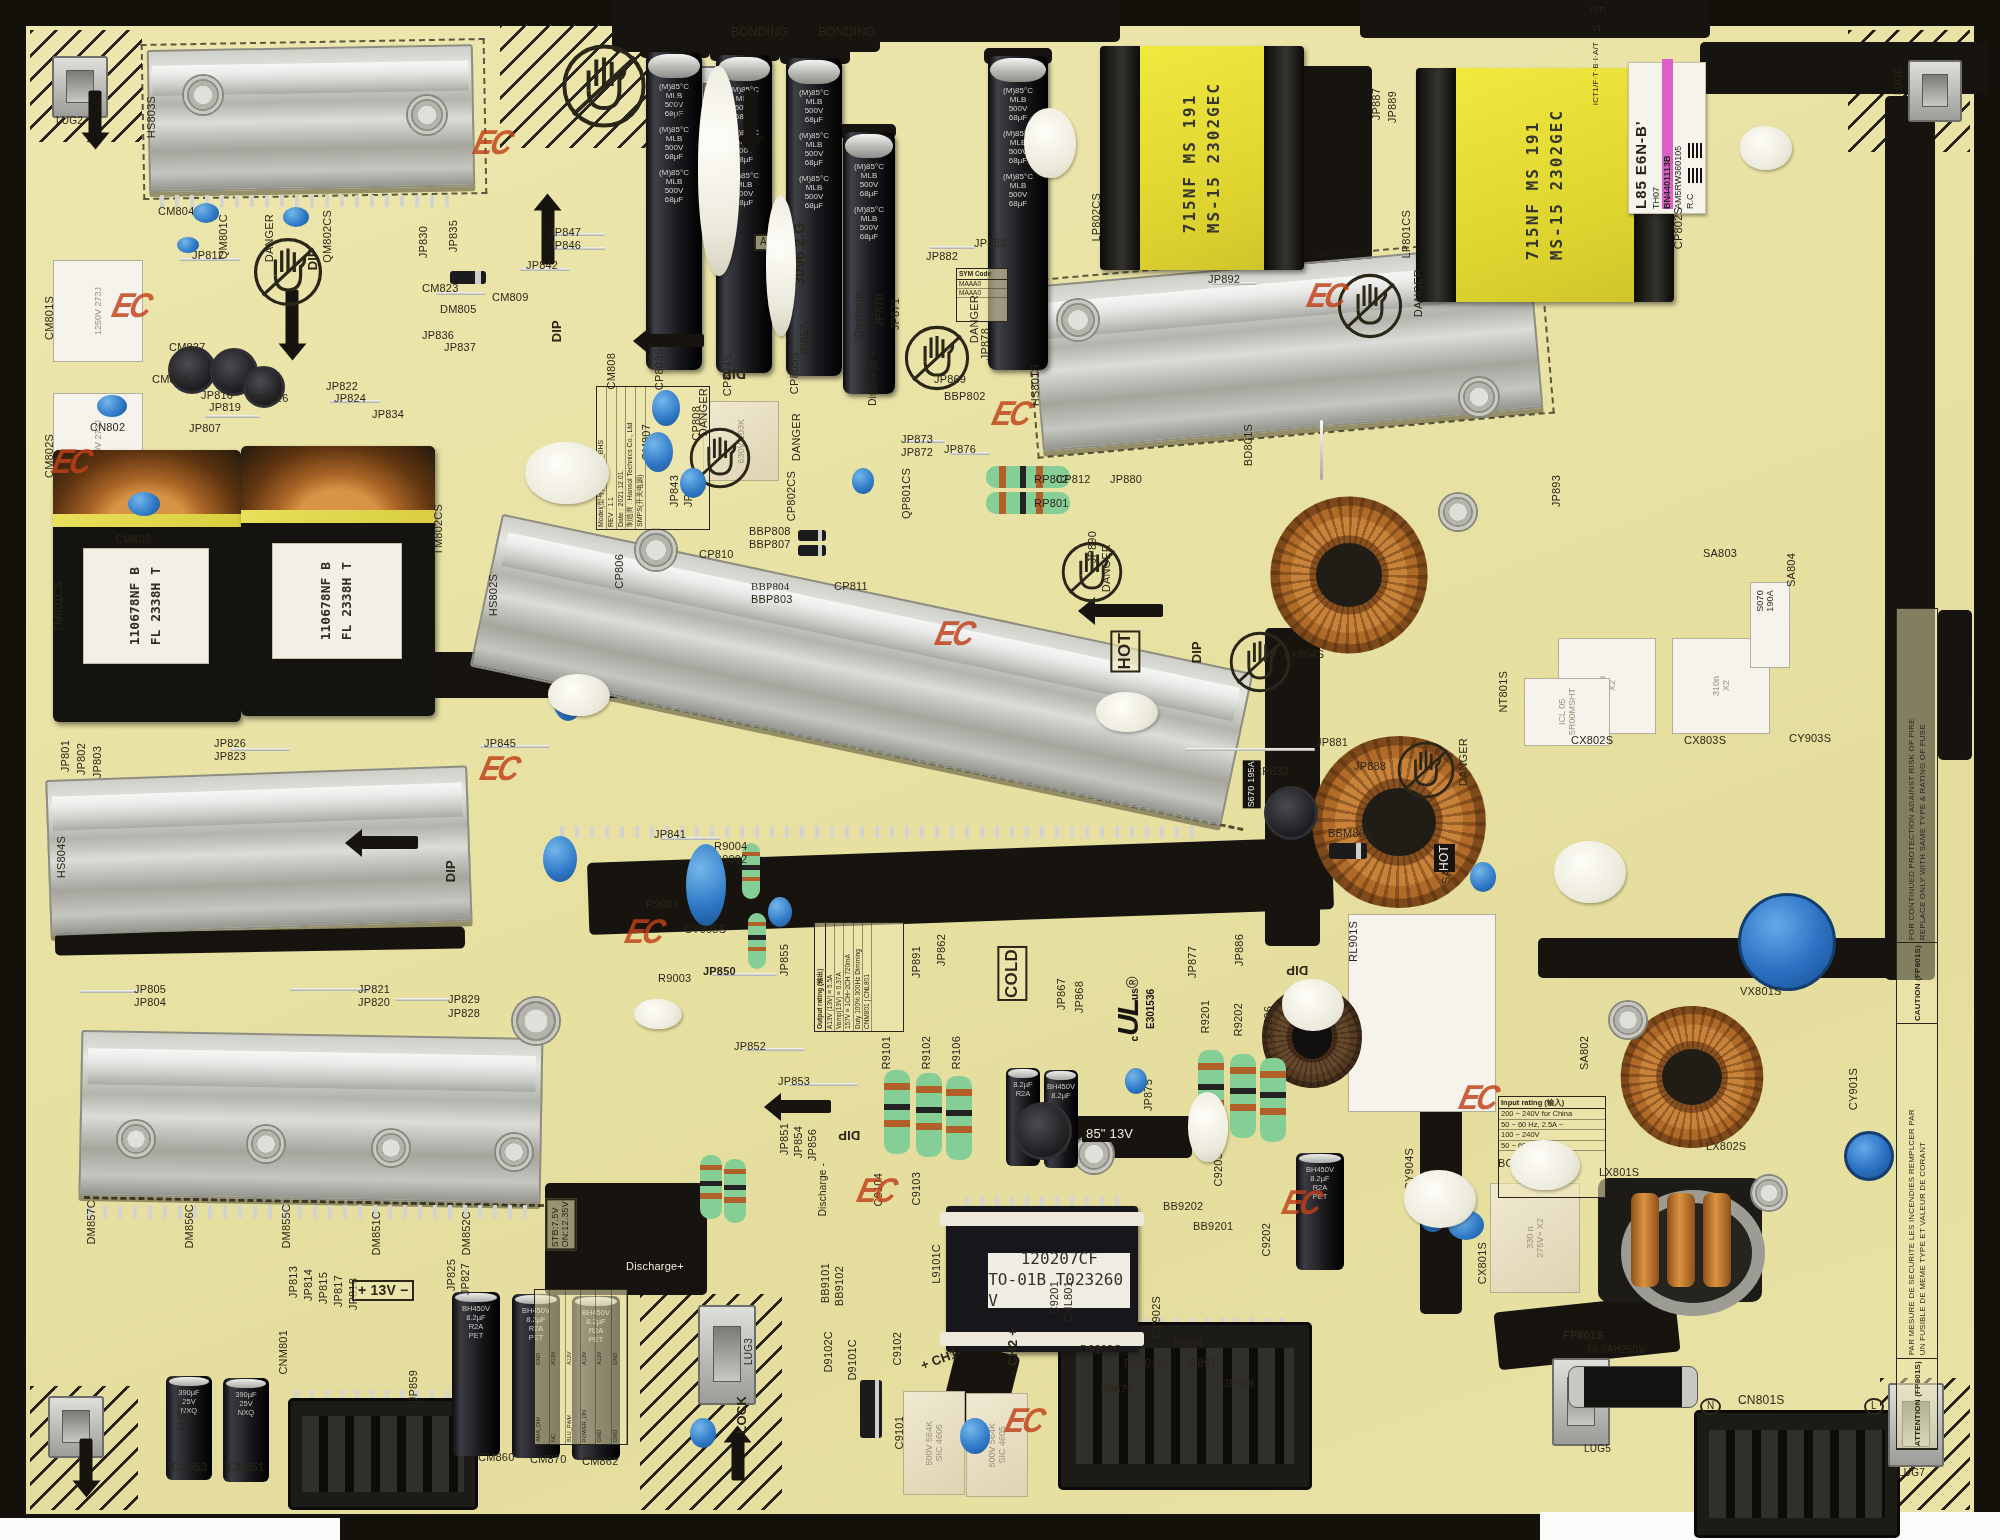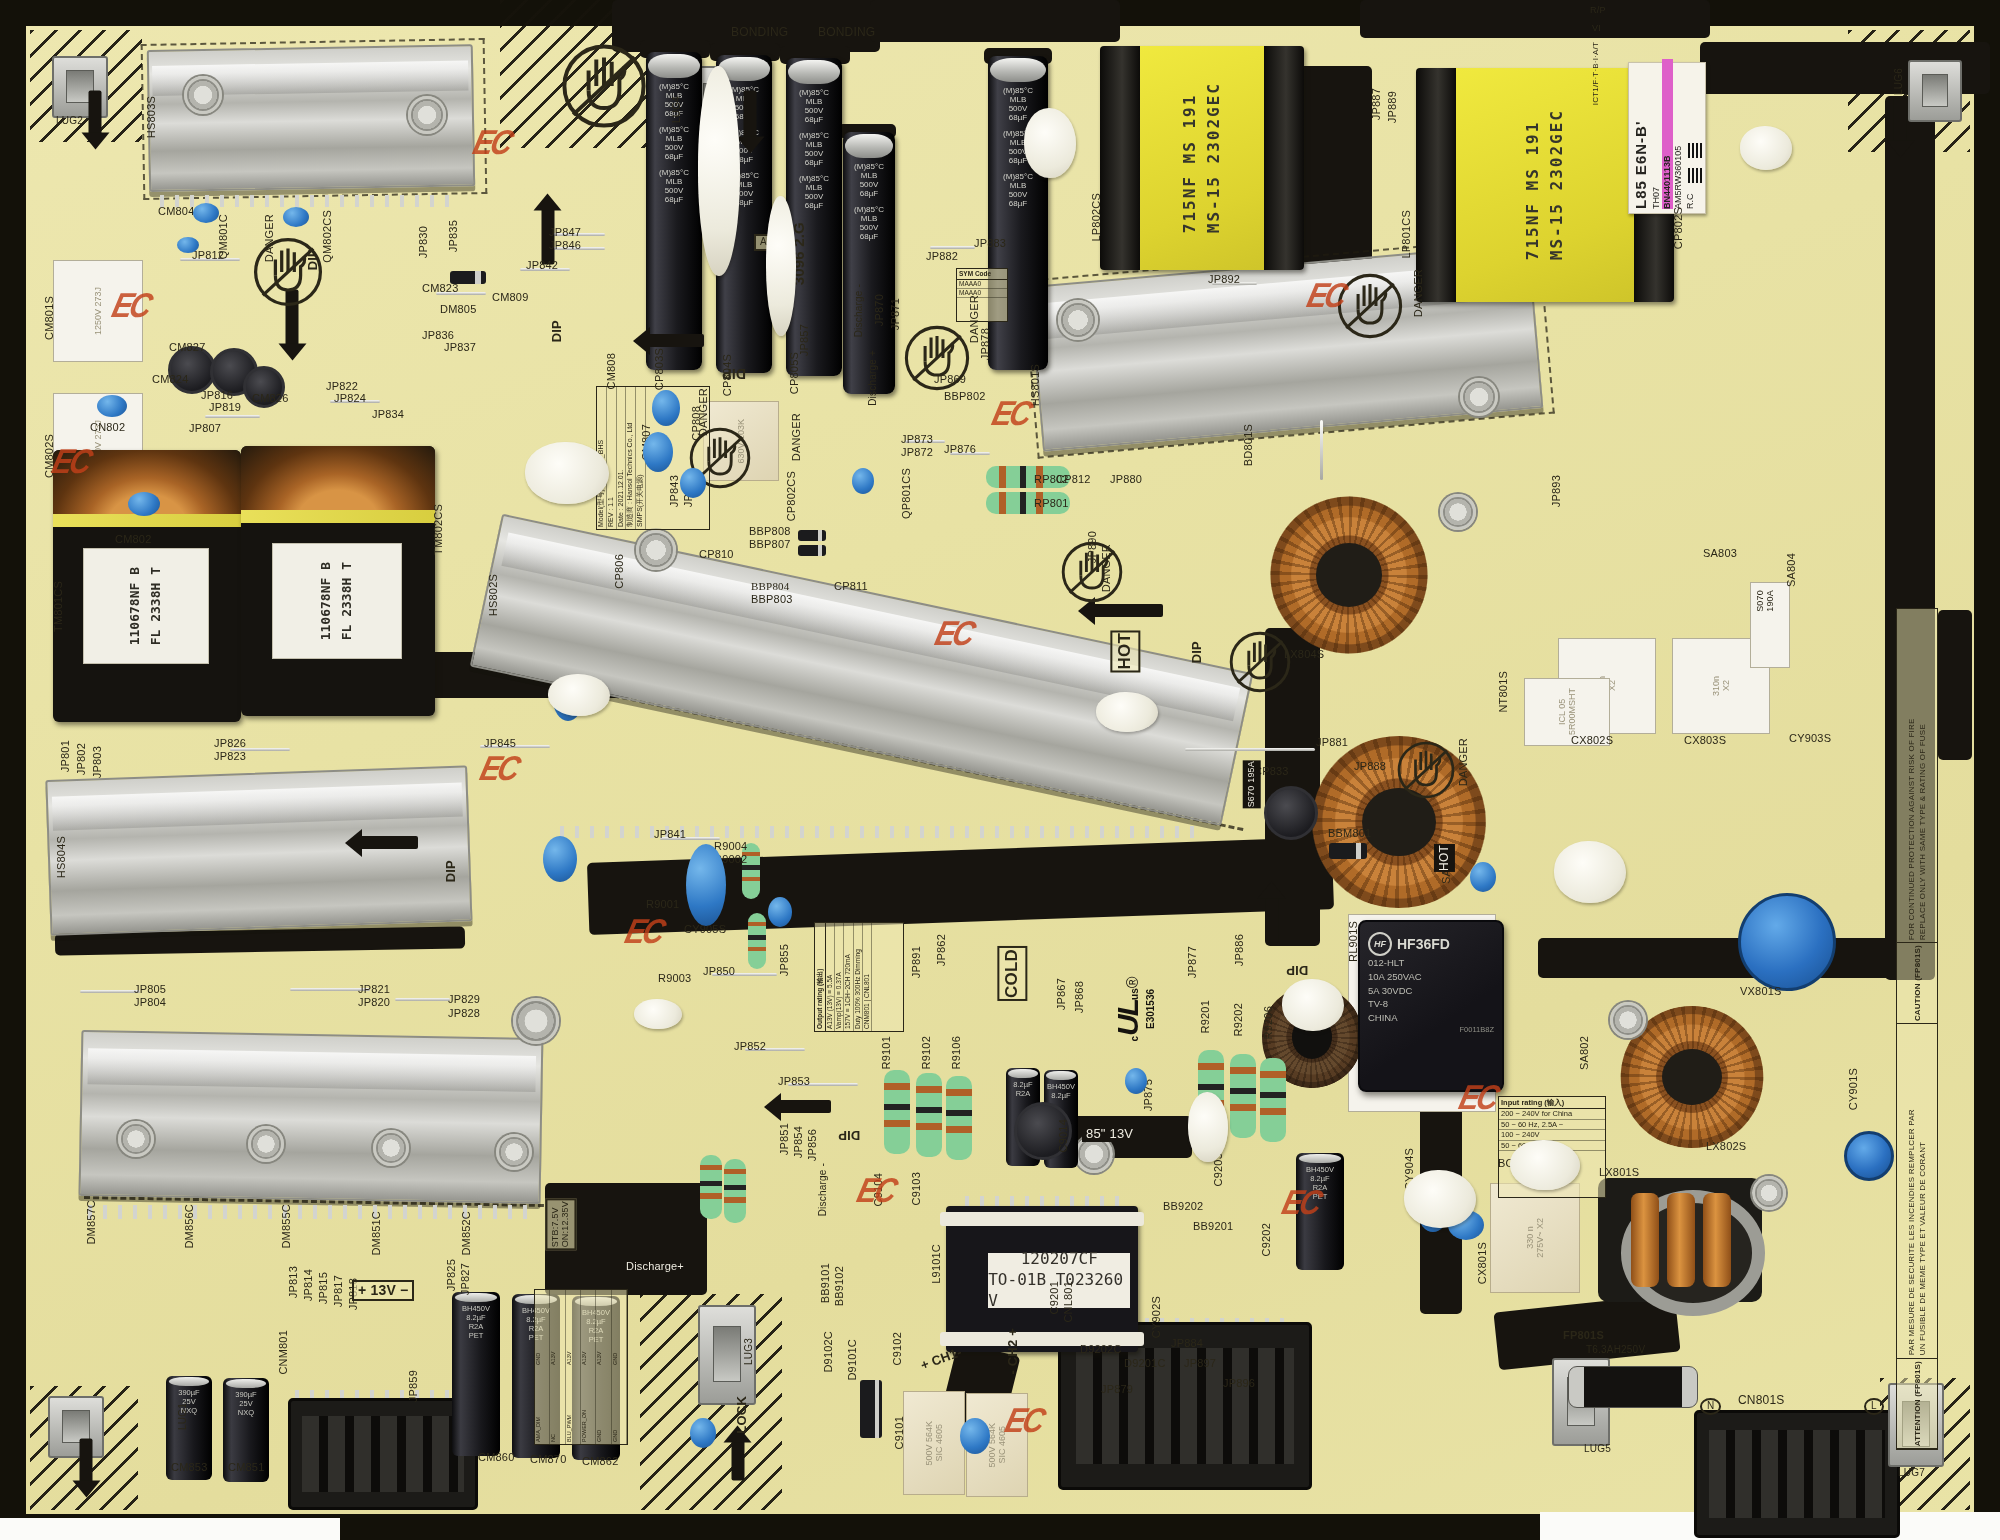--- a/index.html
+++ b/index.html
@@ -175,32 +175,20 @@
     </div>
   </div>
 
   <div class="comp l91" style="left:946px;top:1206px;width:192px;height:146px;">
     <div class="plate">
       <span>120207CF</span>
       <span>TO-01B T023260 V</span>
     </div>
   </div>
 
-  <div class="comp relay" style="left:1358px;top:920px;width:126px;height:152px;">
-    <div class="rh">
-      <span class="logo">HF</span>
-      <span>HF36FD</span>
-    </div>
-    <div class="rl">012-HLT</div>
-    <div class="rl">10A 250VAC</div>
-    <div class="rl">5A 30VDC</div>
-    <div class="rl">TV-8</div>
-    <div class="rl">CHINA</div>
-    <div class="rc">F0011B8Z</div>
-  </div>
 
   <div class="comp sticker" style="left:1628px;top:62px;width:76px;height:150px;">
     <div class="in rot" style="width:150px;height:76px;transform:rotate(-90deg) translateX(-150px);">
       <div><span class="big">L85</span>&nbsp;
            <span class="big">E6N-B'</span></div>
       <div>TH07</div>
       <div class="hl">BN4401113B</div>
       <div>AM5RW360105</div>
       <div class="qrrow">
           <span>R.C</span>
@@ -804,21 +792,21 @@
     <div class="el t v" style="left: 281px; top: 1204px;">DM855C</div>
     <div class="el t v" style="left: 371px; top: 1211px;">DM851C</div>
     <div class="el t v" style="left: 461px; top: 1211px;">DM852C</div>
     <div class="el t v" style="left: 288px; top: 1266px;">JP813</div>
     <div class="el t v" style="left: 303px; top: 1269px;">JP814</div>
     <div class="el t v" style="left: 318px; top: 1272px;">JP815</div>
     <div class="el t v" style="left: 333px; top: 1275px;">JP817</div>
     <div class="el t v" style="left: 348px; top: 1278px;">JP818</div>
     <div class="el t v" style="left: 446px; top: 1259px;">JP825</div>
     <div class="el t v" style="left: 460px; top: 1263px;">JP827</div>
-    <div class="el t" style="left: 703px; top: 966px;">JP850</div>
+    <div class="el t" style="left: 703px; top: 966px; font-weight: bold;">JP850</div>
     <div class="el t" style="left: 734px; top: 1041px;">JP852</div>
     <div class="el t" style="left: 778px; top: 1076px;">JP853</div>
     <div class="el t v" style="left: 779px; top: 944px;">JP855</div>
     <div class="el t v" style="left: 779px; top: 1123px;">JP851</div>
     <div class="el t v" style="left: 793px; top: 1126px;">JP854</div>
     <div class="el t v" style="left: 807px; top: 1129px;">JP856</div>
     <div class="el t v" style="left: 881px; top: 1036px;">R9101</div>
     <div class="el t v" style="left: 921px; top: 1036px;">R9102</div>
     <div class="el t v" style="left: 951px; top: 1036px;">R9106</div>
     <div class="el t" style="left: 714px; top: 841px;">R9004</div>

